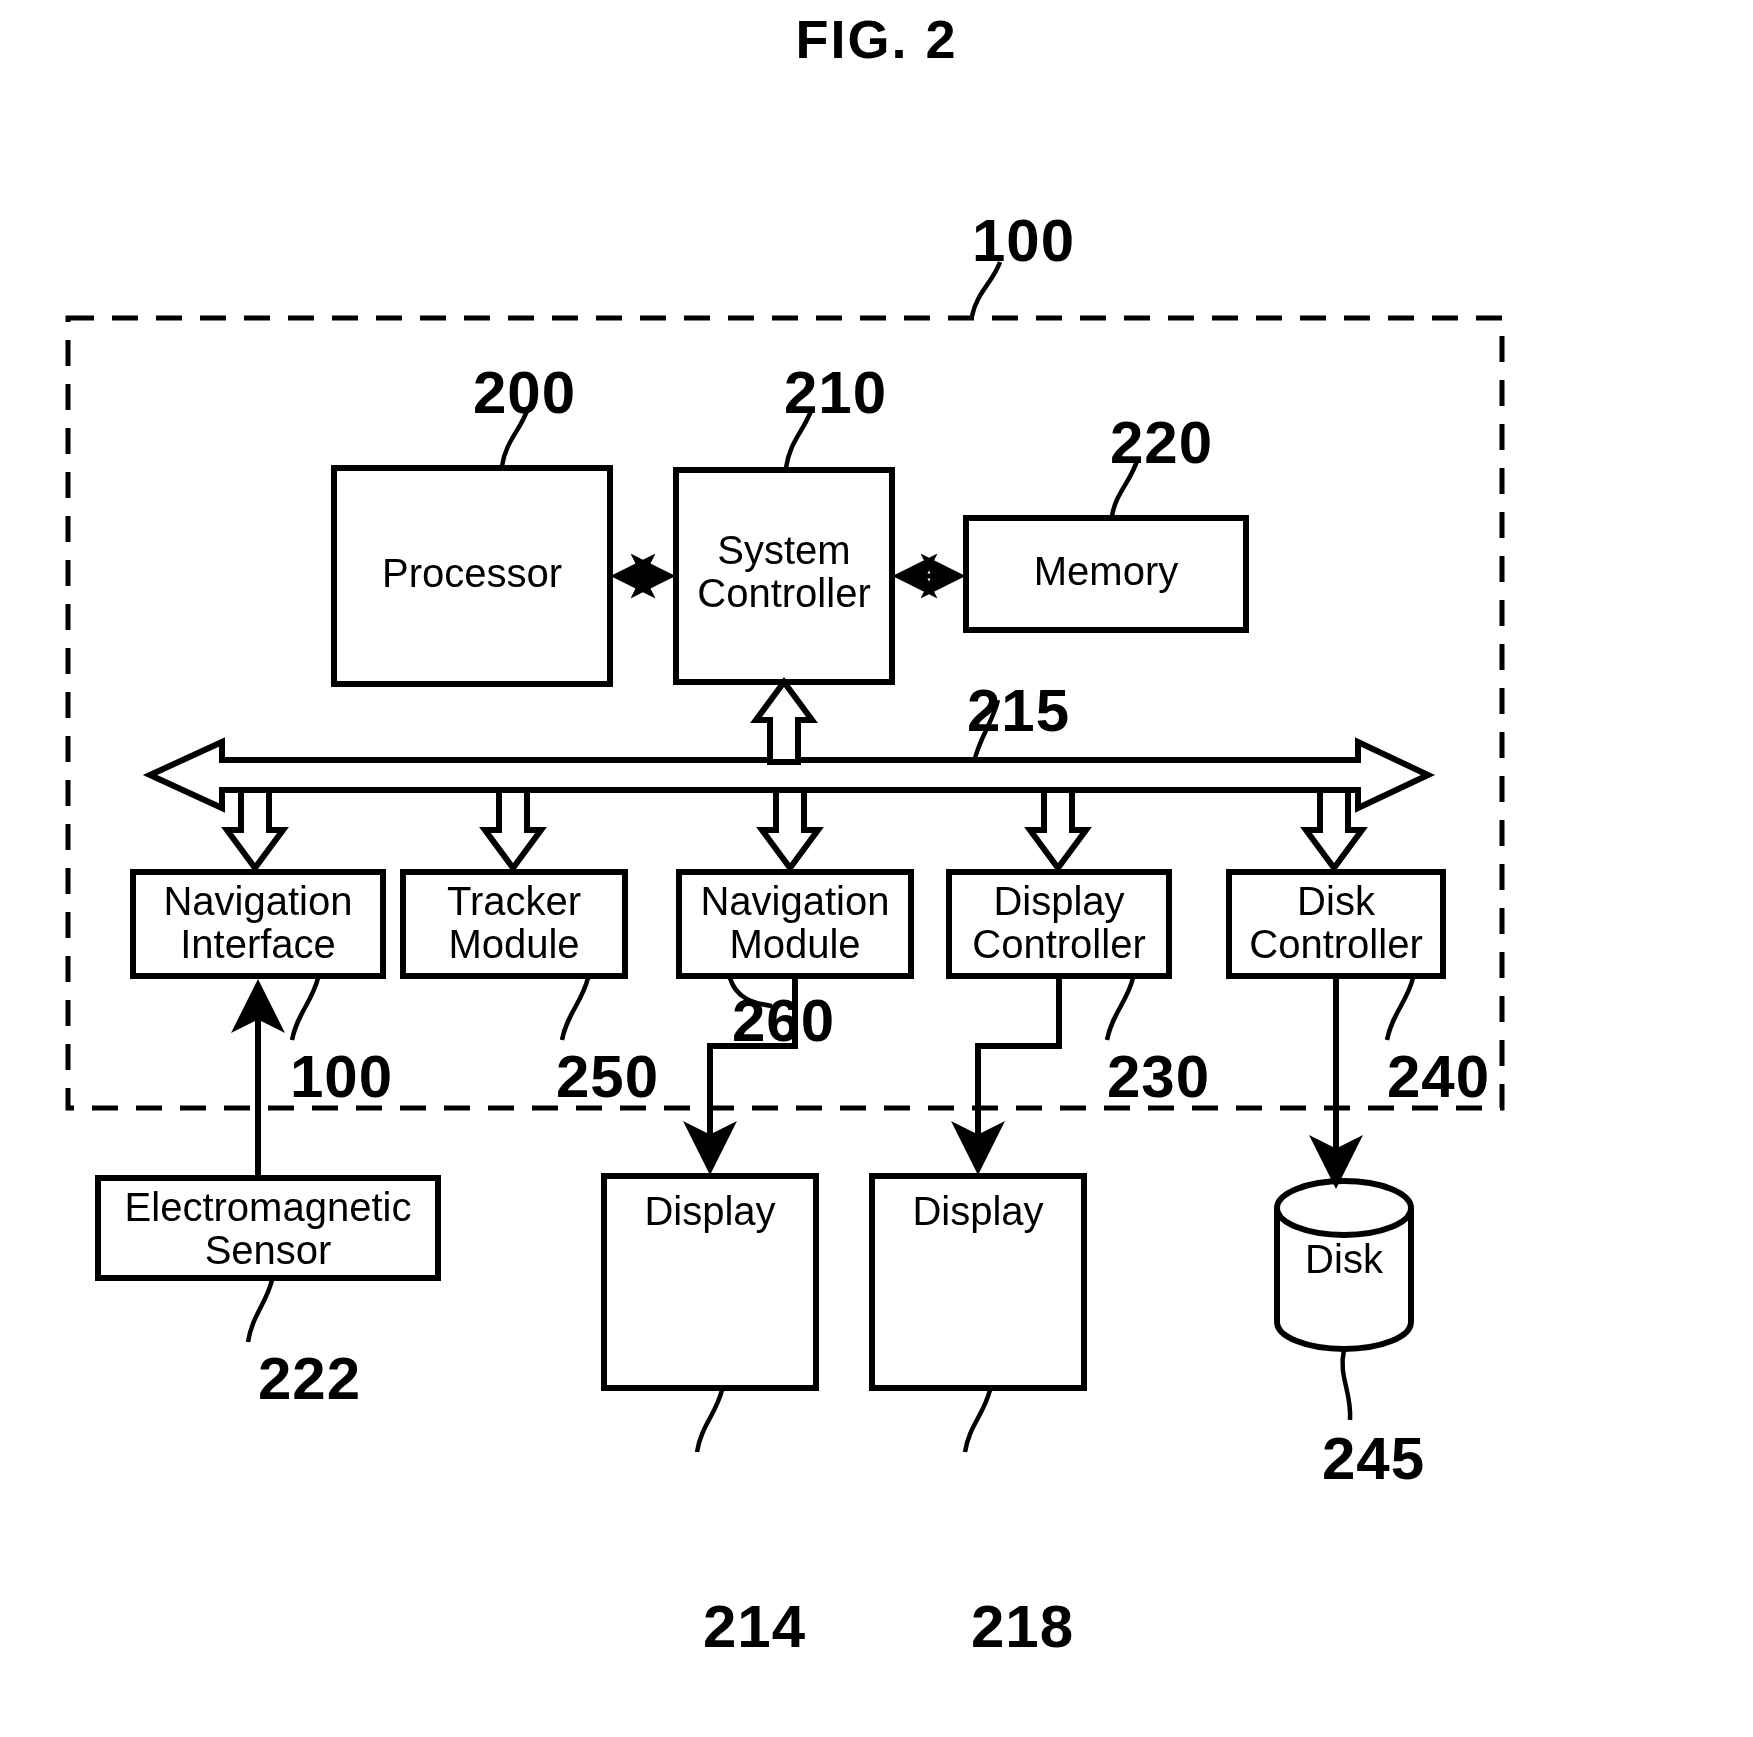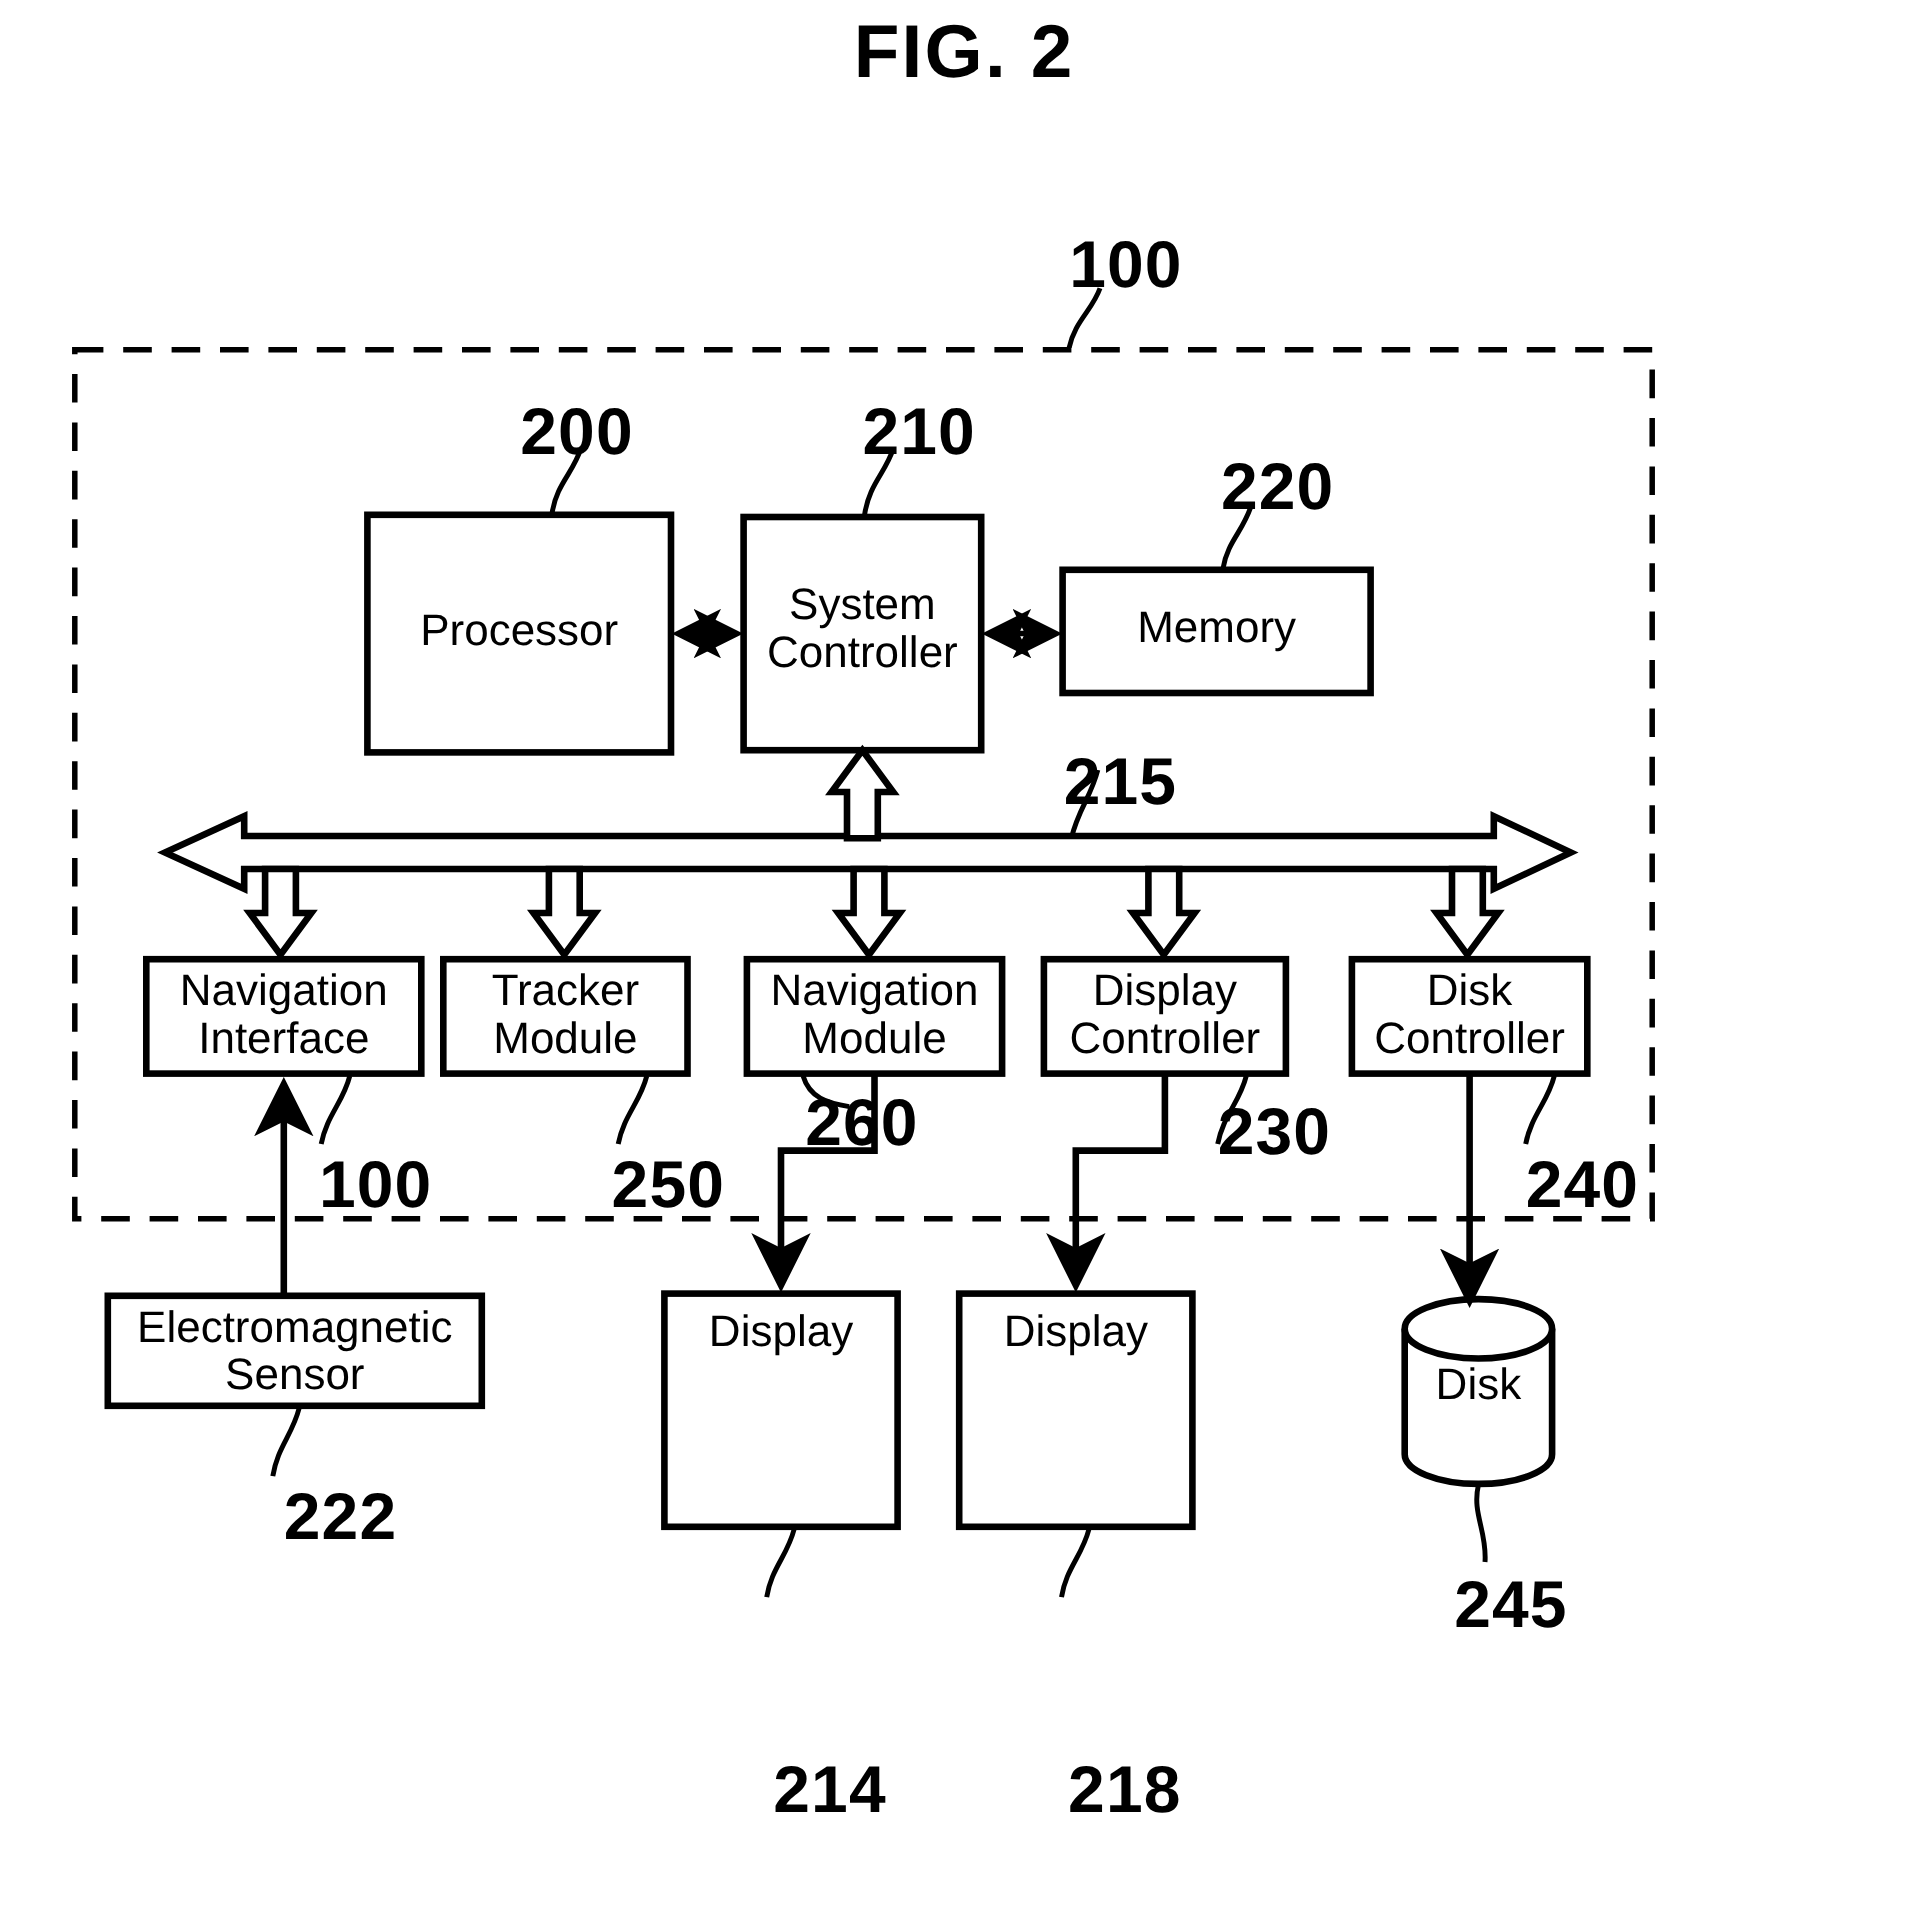--- a/index.html
+++ b/index.html
@@ -3,21 +3,21 @@
 <meta charset="utf-8">
 <style>
   html,body{margin:0;padding:0;background:#ffffff;}
   body{
     width:1753px;height:1737px;position:relative;overflow:hidden;
     font-family:"Liberation Sans","DejaVu Sans",sans-serif;
     color:#000;
   }
   #fig-title{
     position:absolute;left:0;top:8px;width:1753px;text-align:center;
-    font-size:68px;font-weight:700;letter-spacing:2px;
+    font-size:54px;font-weight:700;letter-spacing:2px;
   }
   svg#canvas{position:absolute;left:0;top:0;width:1753px;height:1737px;}
   .blabel{
     position:absolute;text-align:center;font-size:40px;font-weight:400;
     line-height:1.08;white-space:pre-line;
   }
   .refnum{
     position:absolute;font-size:60px;font-weight:700;letter-spacing:1px;
   }
 </style>
@@ -123,18 +123,18 @@
 <div class="blabel" style="left:1277px;top:1238px;width:134px;">Disk</div>
 
 <div class="refnum" style="left:972px;top:206px;">100</div>
 <div class="refnum" style="left:473px;top:358px;">200</div>
 <div class="refnum" style="left:784px;top:358px;">210</div>
 <div class="refnum" style="left:1110px;top:408px;">220</div>
 <div class="refnum" style="left:967px;top:652px;margin-top:24px;">215</div>
 <div class="refnum" style="left:290px;top:1042px;">100</div>
 <div class="refnum" style="left:556px;top:1042px;">250</div>
 <div class="refnum" style="left:732px;top:986px;">260</div>
-<div class="refnum" style="left:1107px;top:994px;">230</div>
+<div class="refnum" style="left:1107px;top:1042px;">230</div>
 <div class="refnum" style="left:1387px;top:1042px;">240</div>
 <div class="refnum" style="left:258px;top:1344px;">222</div>
 <div class="refnum" style="left:703px;top:1592px;">214</div>
 <div class="refnum" style="left:971px;top:1592px;">218</div>
 <div class="refnum" style="left:1322px;top:1424px;">245</div>
 
 </body></html>

